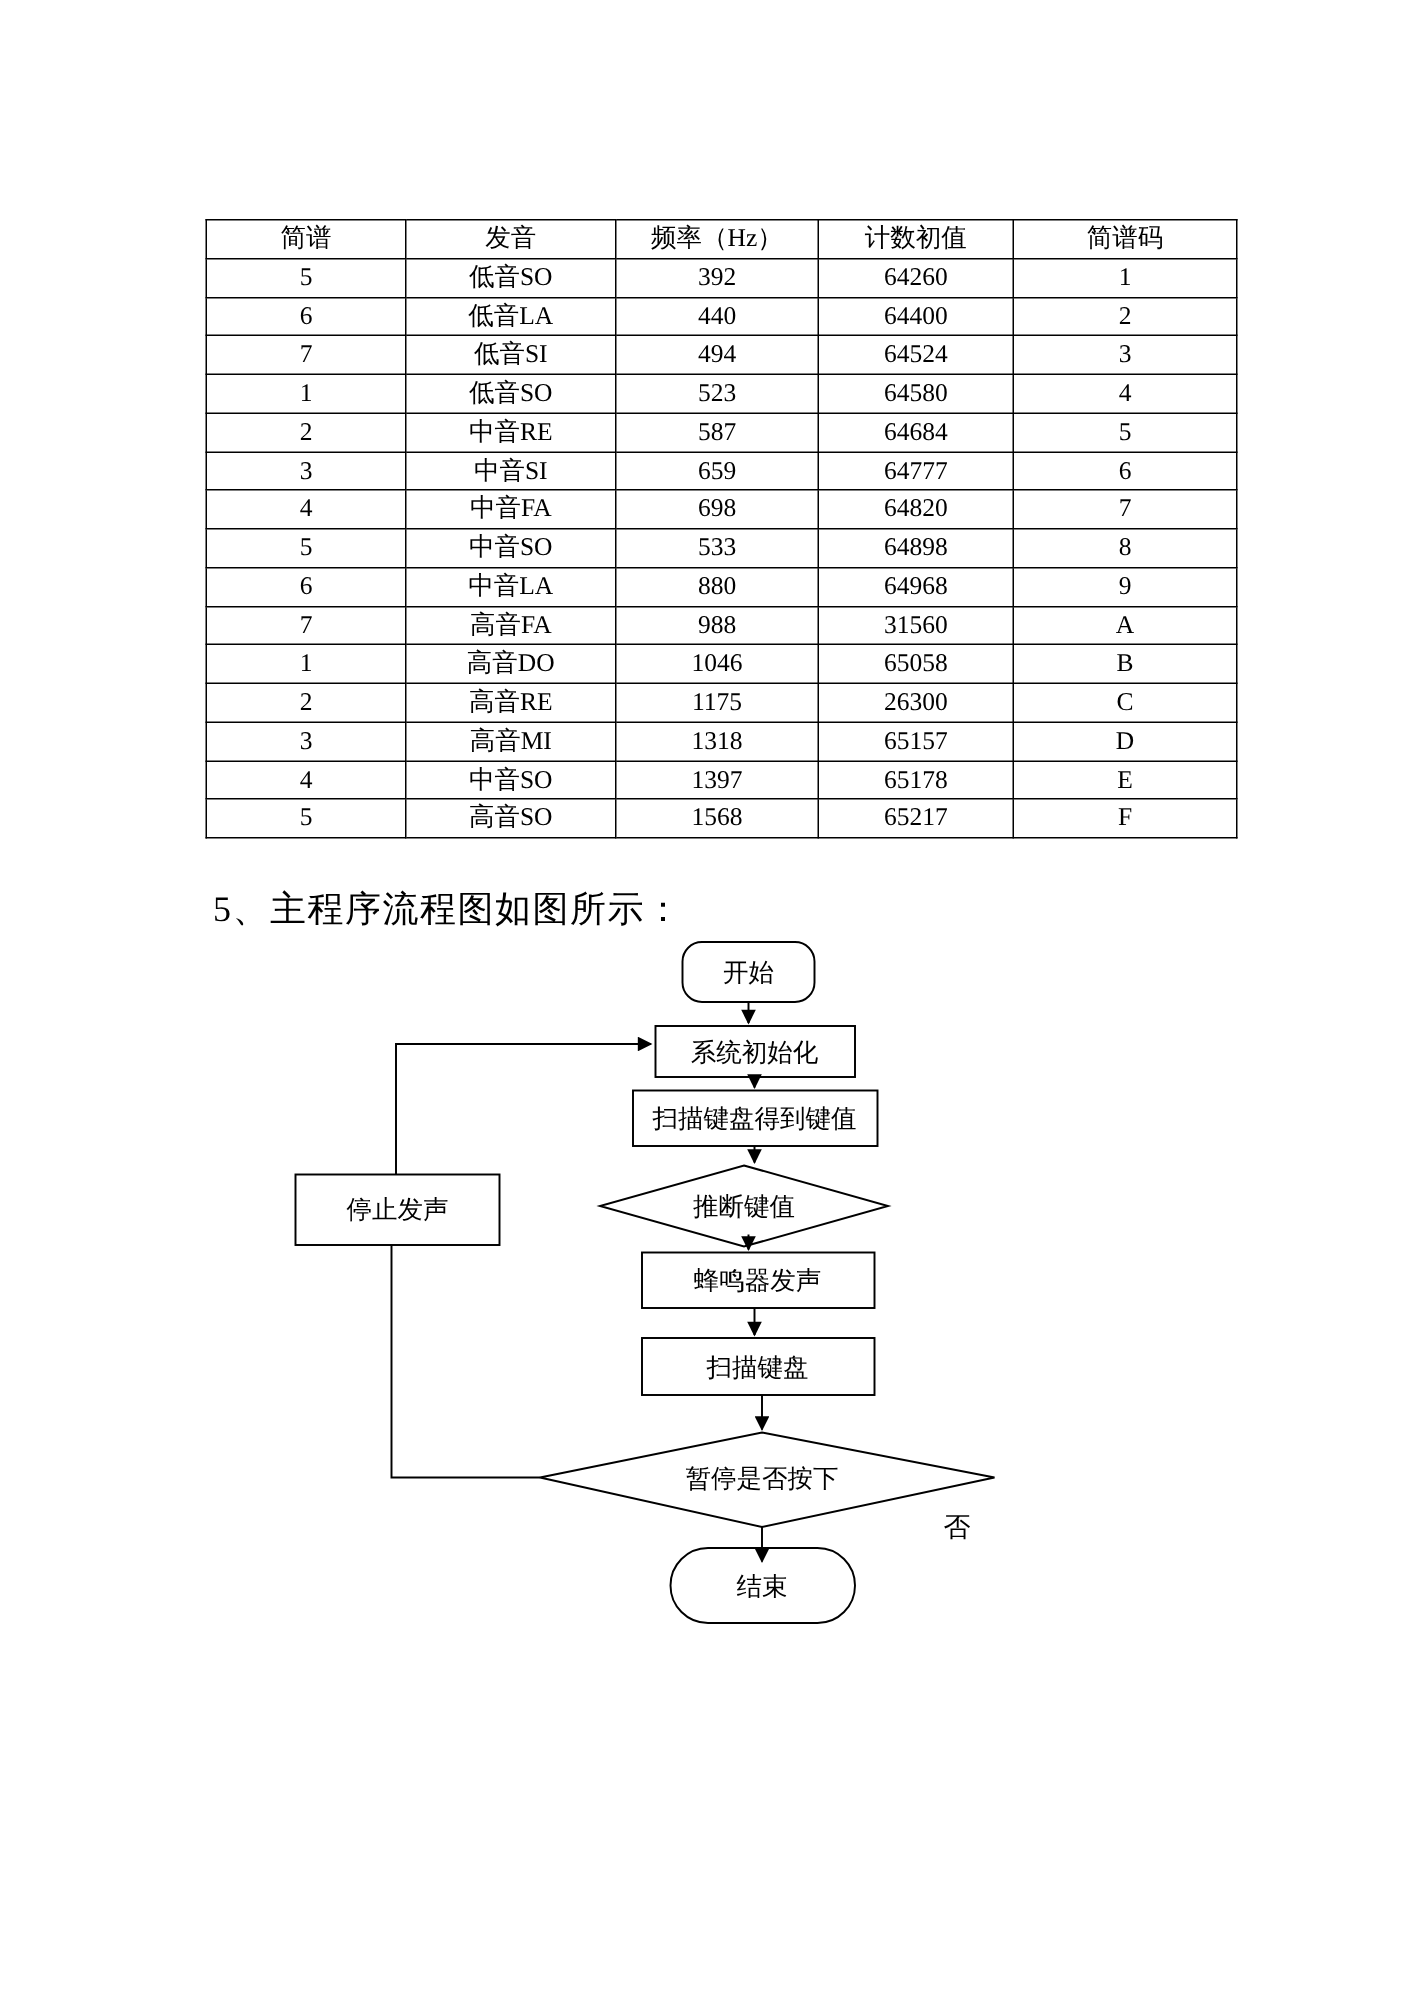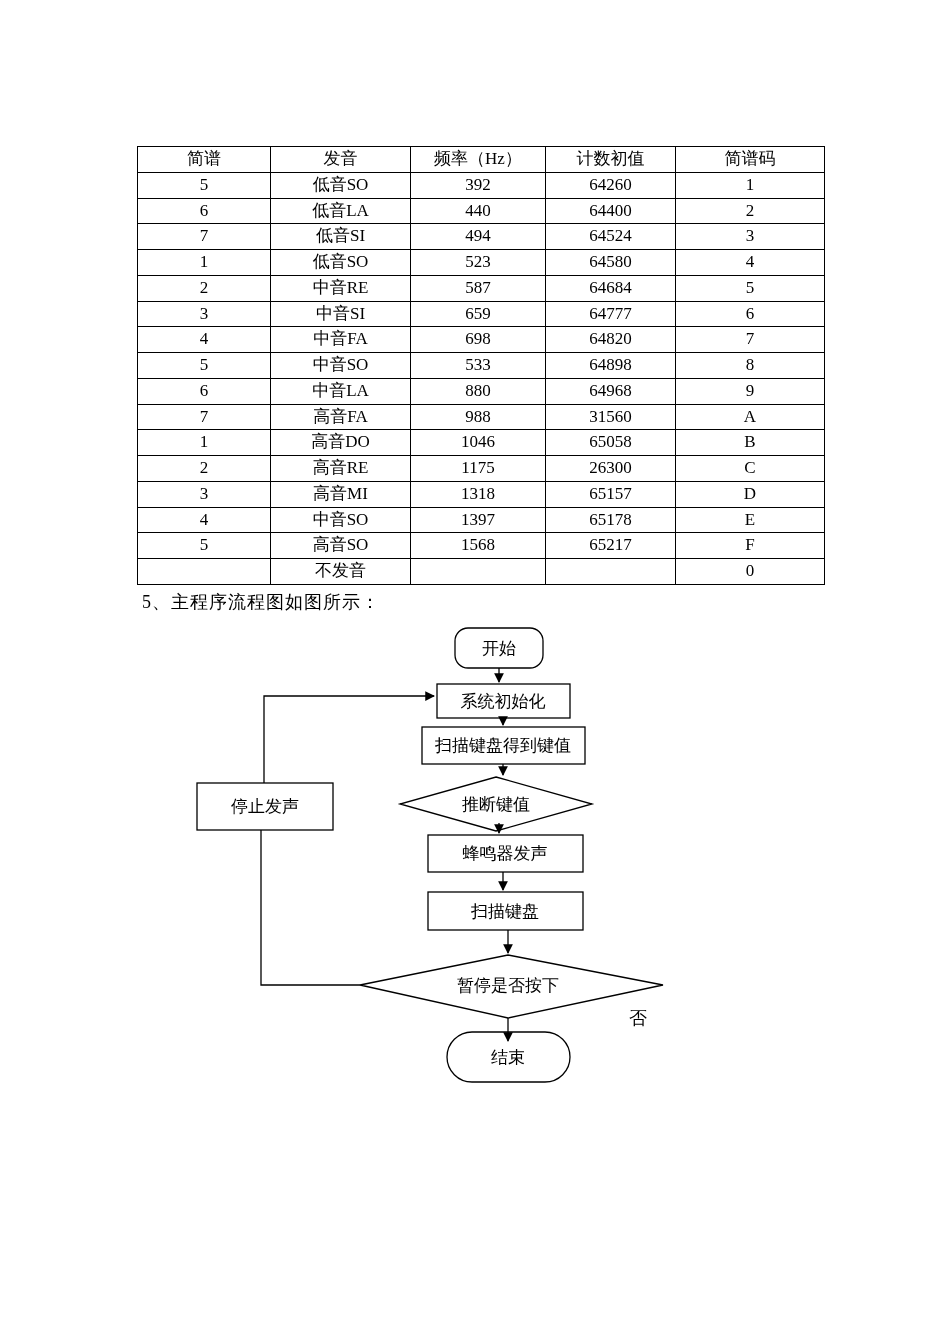--- a/index.html
+++ b/index.html
@@ -26,21 +26,21 @@
     padding: 0;
     font-weight: normal;
     height: 24.75px;
     line-height: 1.1;
     overflow: hidden;
     white-space: nowrap;
   }
   .section-heading {
     position: absolute;
     left: 142px; top: 590px;
-    font-size: 18px;
+    font-size: 24px;
     letter-spacing: 1px;
   }
   .flow {
     position: absolute;
     left: 0; top: 620px;
   }
   .flow .shape {
     fill: #ffffff;
     stroke: #000000;
     stroke-width: 1.3;
@@ -177,27 +177,20 @@
         <td>65178</td>
         <td>E</td>
       </tr>
       <tr>
         <td>5</td>
         <td>高音SO</td>
         <td>1568</td>
         <td>65217</td>
         <td>F</td>
       </tr>
-      <tr>
-        <td></td>
-        <td>不发音</td>
-        <td></td>
-        <td></td>
-        <td>0</td>
-      </tr>
     </tbody>
 </table>
 
 <div class="section-heading">5、主程序流程图如图所示：</div>
 
 <svg class="flow" width="950" height="500" viewBox="0 0 950 500">
   <defs>
     <marker id="arrow" viewBox="0 0 10 10" refX="9" refY="5" markerWidth="8.5" markerHeight="7.5" orient="auto-start-reverse">
       <path d="M0,0 L10,5 L0,10 z" fill="#000000"></path>
     </marker>

